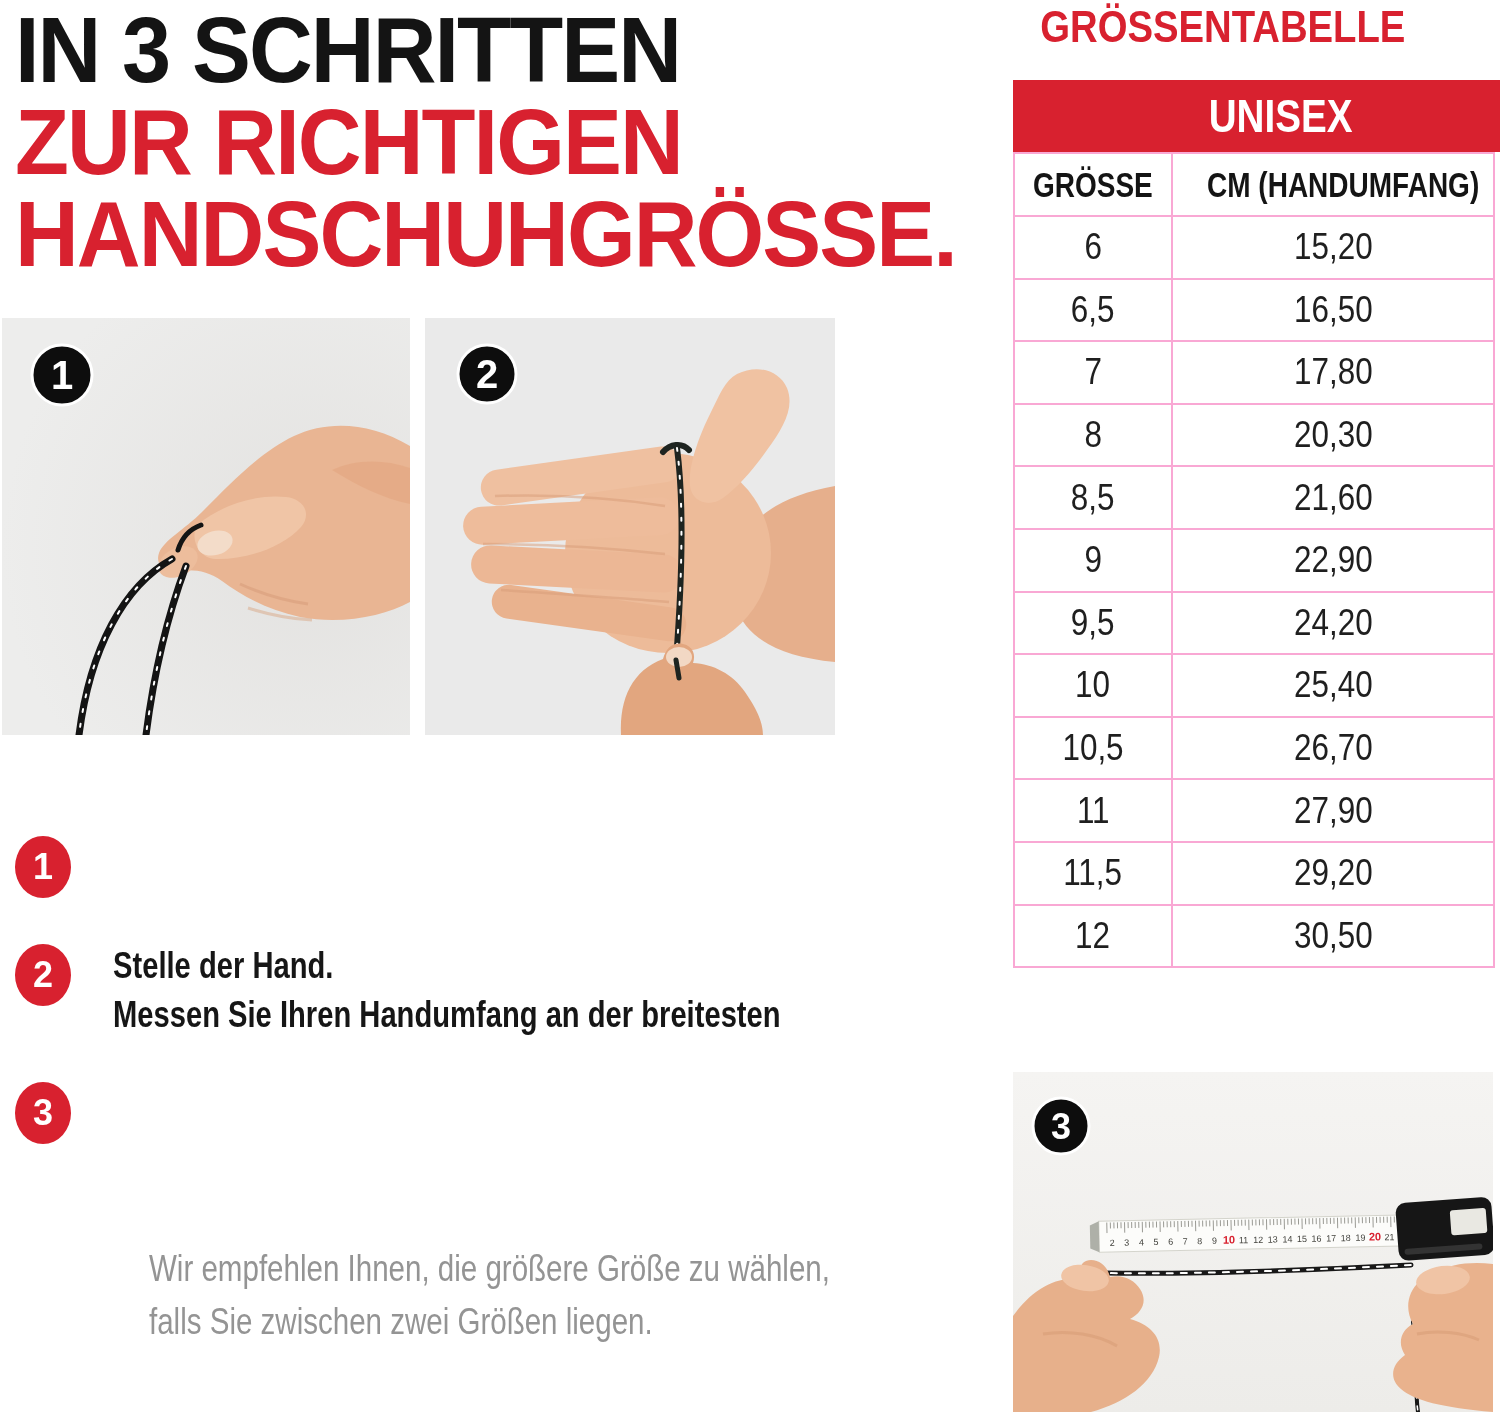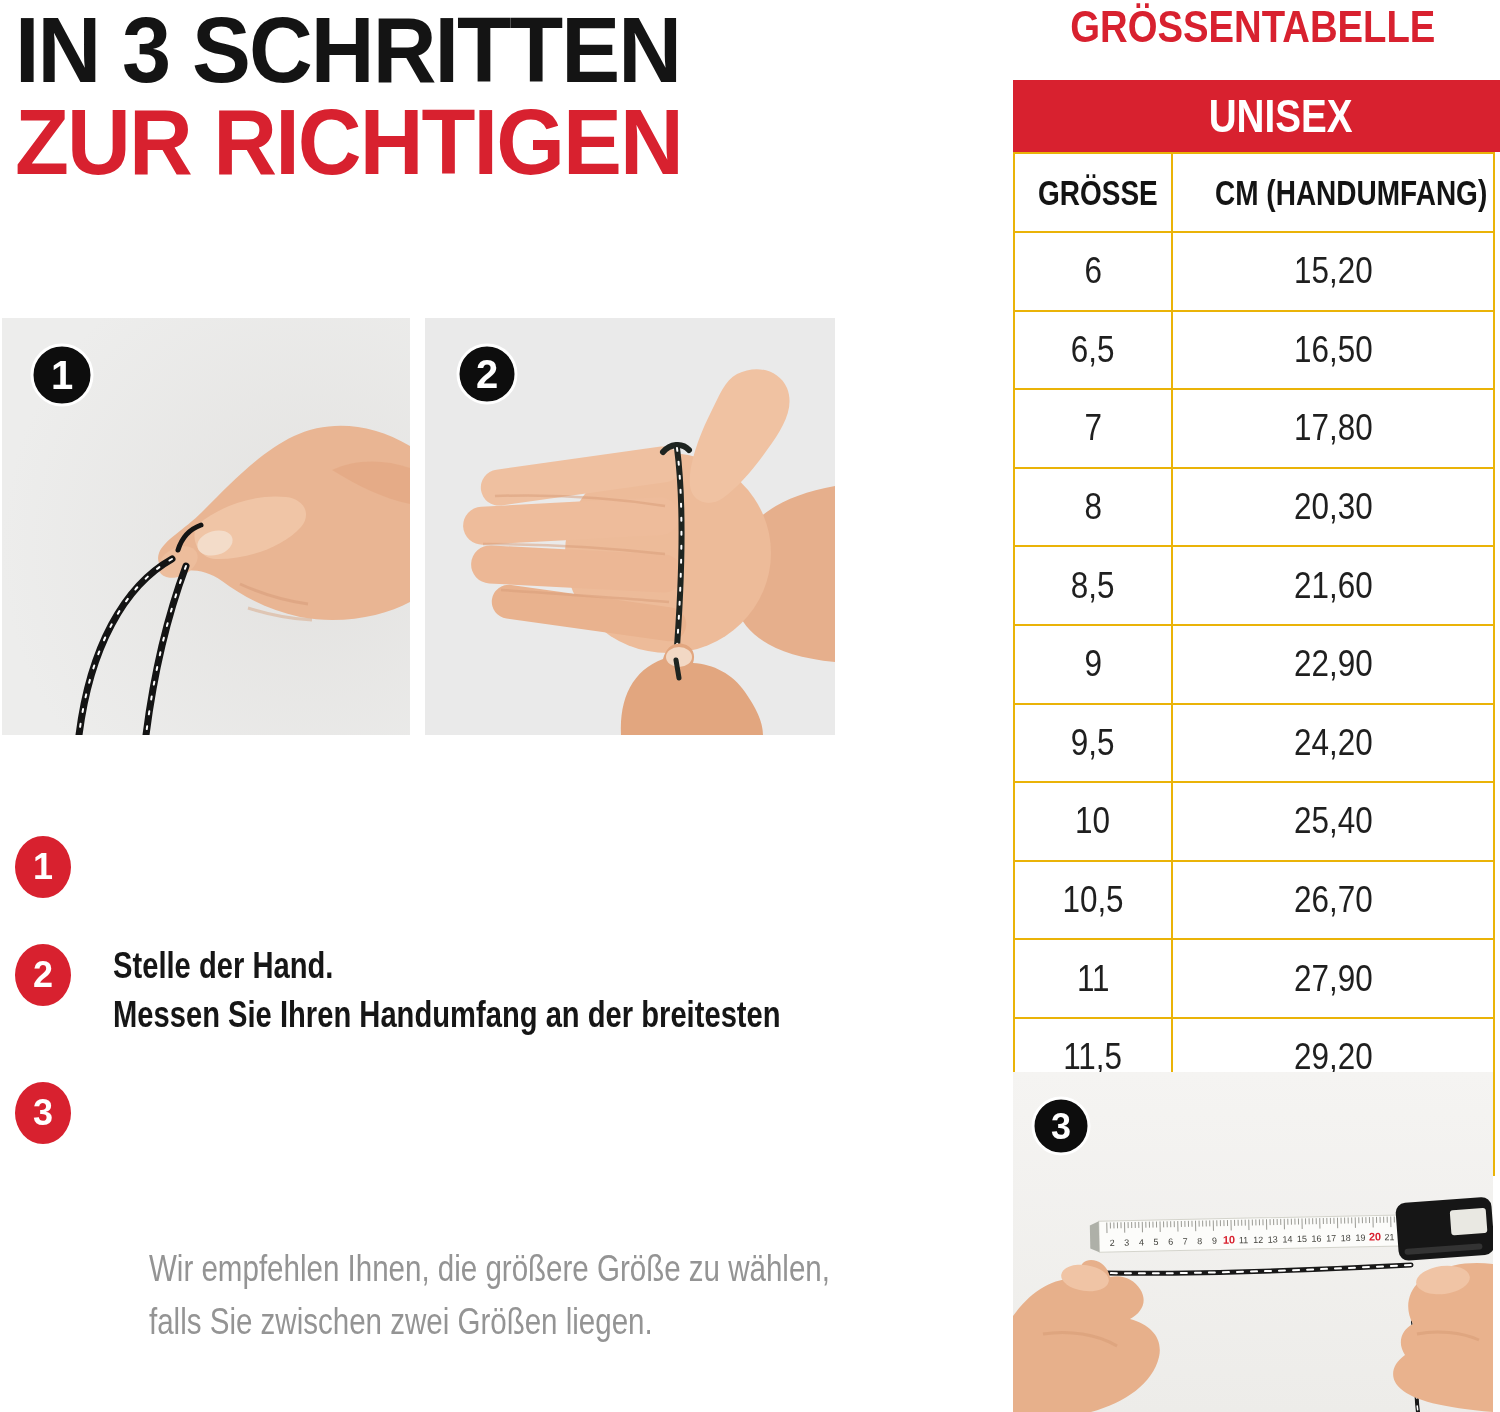--- a/index.html
+++ b/index.html
@@ -31,41 +31,42 @@
 
   
   .step-badge{position:absolute;left:15px;width:56px;height:62px;border-radius:50%;
               background:#D8212F;color:#fff;font-weight:bold;font-size:36px;
               display:flex;align-items:center;justify-content:center;}
   .step-text{position:absolute;left:113px;font-size:36px;font-weight:bold;color:#161616;line-height:49px;}
   .note{position:absolute;left:112px;top:1242px;font-size:36px;font-weight:400;
         color:#949494;line-height:53px;margin-left:37px;}
 
   
-  .tbl-title{left:1013px;top:2px;width:480px;text-align:center;font-size:44px;
+  .tbl-title{left:1013px;top:2px;width:480px;text-align:left;font-size:44px;
              font-weight:bold;color:#D8212F;}
   .band{position:absolute;left:1013px;top:80px;width:480px;height:72px;background:#D8212F;
         display:flex;align-items:center;justify-content:center;color:#fff;
         font-size:46px;font-weight:bold;padding-left:28px;}
   table.size{position:absolute;left:1013px;top:152px;width:480px;border-collapse:collapse;
              table-layout:fixed;}
-  table.size td{border:2px solid #eab308;text-align:center;padding:8px;}
+  table.size td{border:2px solid #f9a8d4;text-align:center;padding:0;}
   table.size col.c1{width:158px;}
   table.size col.c2{width:322px;}
   td.hdr{height:61px;font-weight:bold;font-size:35px;color:#141414;}
   td.val{height:60.6px;font-weight:400;font-size:37px;color:#1f1f1f;}
 </style>
 </head>
 <body>
 
 <div id="canvas">
 
   <div class="abs heading">
     <div class="l1"><span class="cnd-h">IN 3 SCHRITTEN</span></div>
     <div class="l2"><span class="cnd-h">ZUR RICHTIGEN</span></div>
+    <div class="l3"><span class="cnd-h">HANDSCHUHGRÖSSE.</span></div>
   </div>
 
   <div class="photo" style="left:2px;top:318px;width:408px;height:417px;">
     <svg viewBox="0 0 408 417">
       <defs>
         <radialGradient id="p1g" cx="75%" cy="55%" r="75%">
           <stop offset="0%" stop-color="#e3e2e0"></stop>
             <stop offset="100%" stop-color="#ededec"></stop>
         </radialGradient>
       </defs>

